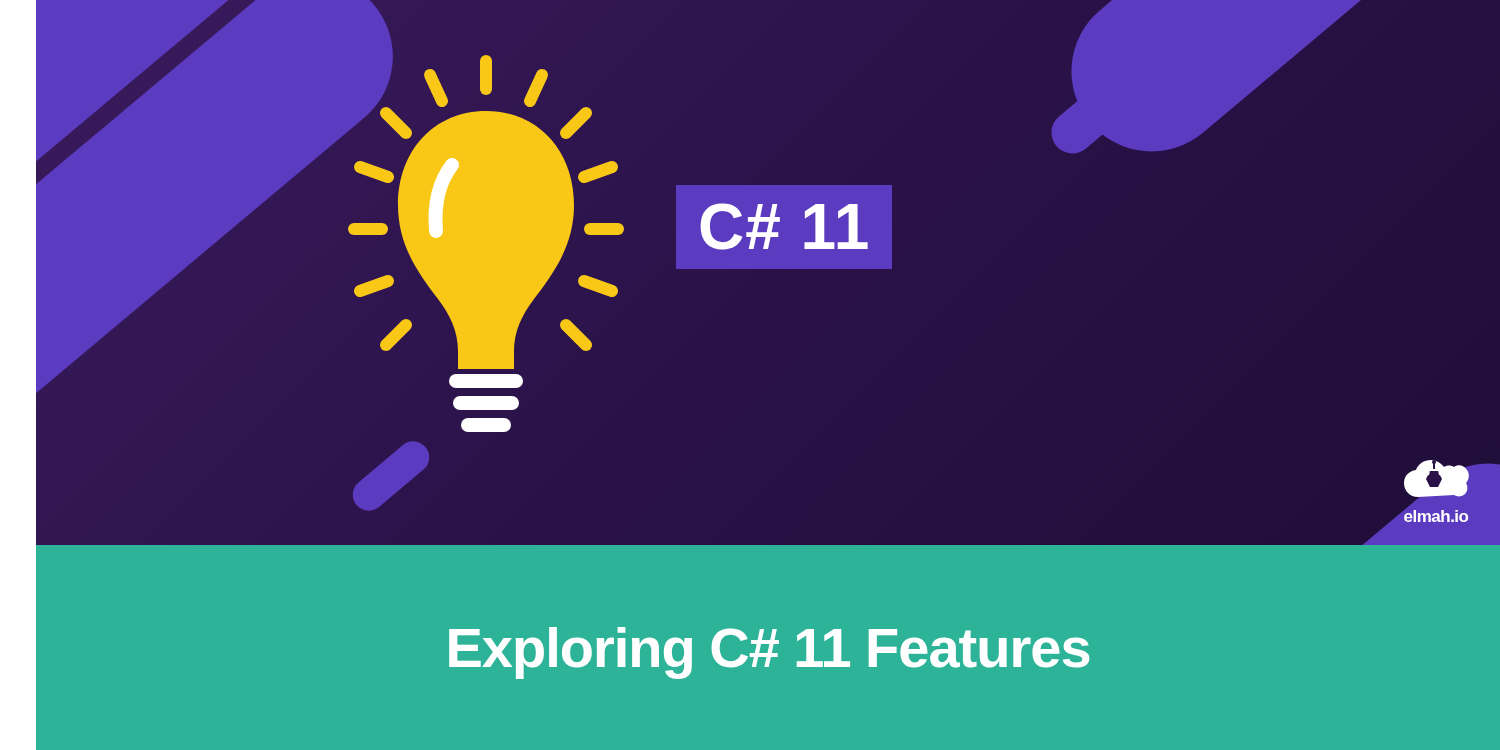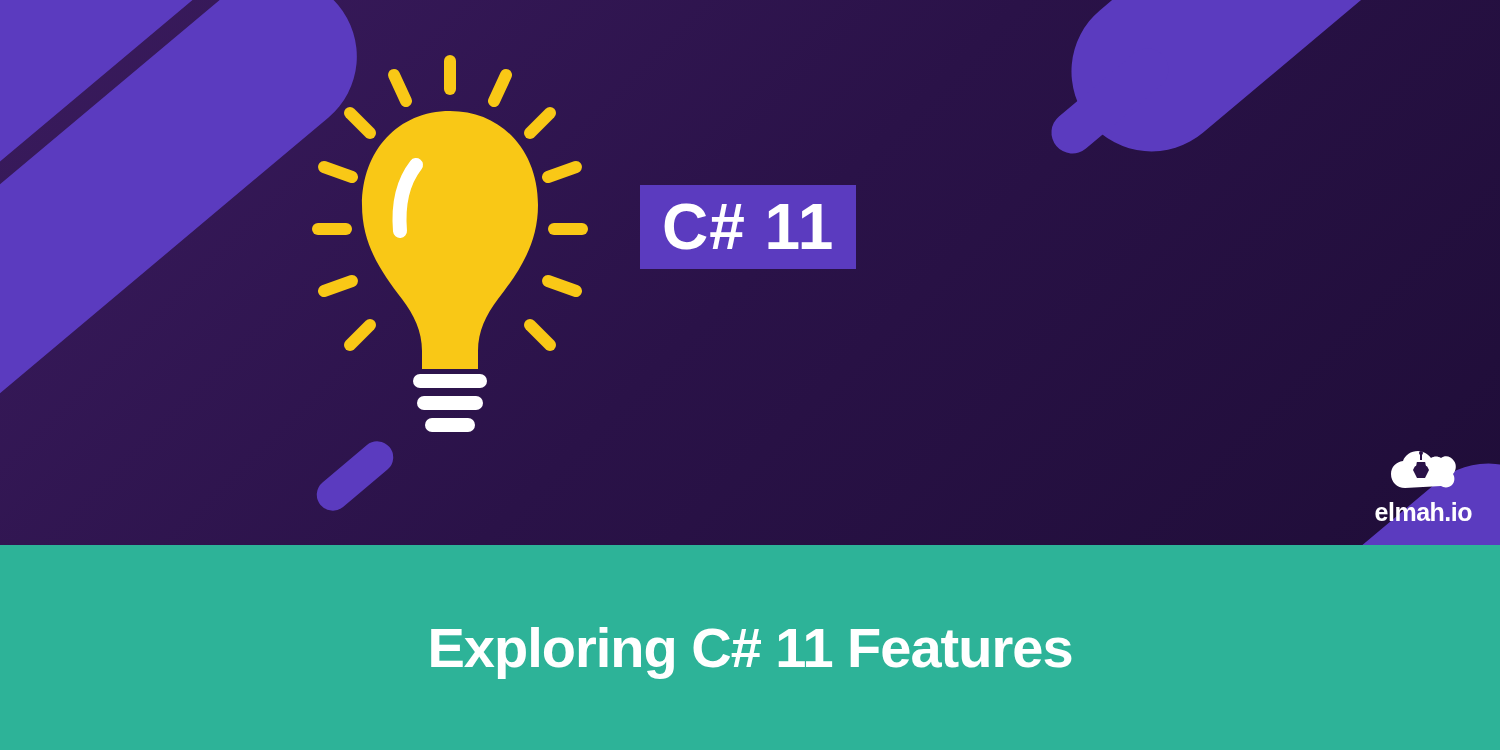--- a/index.html
+++ b/index.html
@@ -13,20 +13,21 @@
       height: 750px;
       font-family: 'Segoe UI', Arial, sans-serif;
       overflow: hidden;
     }
     
     .banner {
       width: 100%;
       height: 100%;
       display: flex;
       flex-direction: column;
+      padding-left: 36px;
     }
     
     .hero {
       position: relative;
       height: 545px;
       background: linear-gradient(135deg, #3a1b5e 0%, #2a1248 50%, #1f0d38 100%);
       overflow: hidden;
     }
     
     .diagonal-shape {
@@ -134,21 +135,21 @@
       flex-direction: column;
       align-items: center;
     }
     
     .logo-icon {
       width: 72px;
       height: 48px;
     }
     
     .logo-text {
-      font-size: 25px;
+      font-size: 17px;
       font-weight: 600;
       letter-spacing: -0.5px;
     }
     
     .title-band {
       height: 205px;
       background: #2db398;
       display: flex;
       flex-direction: column;
       align-items: center;

